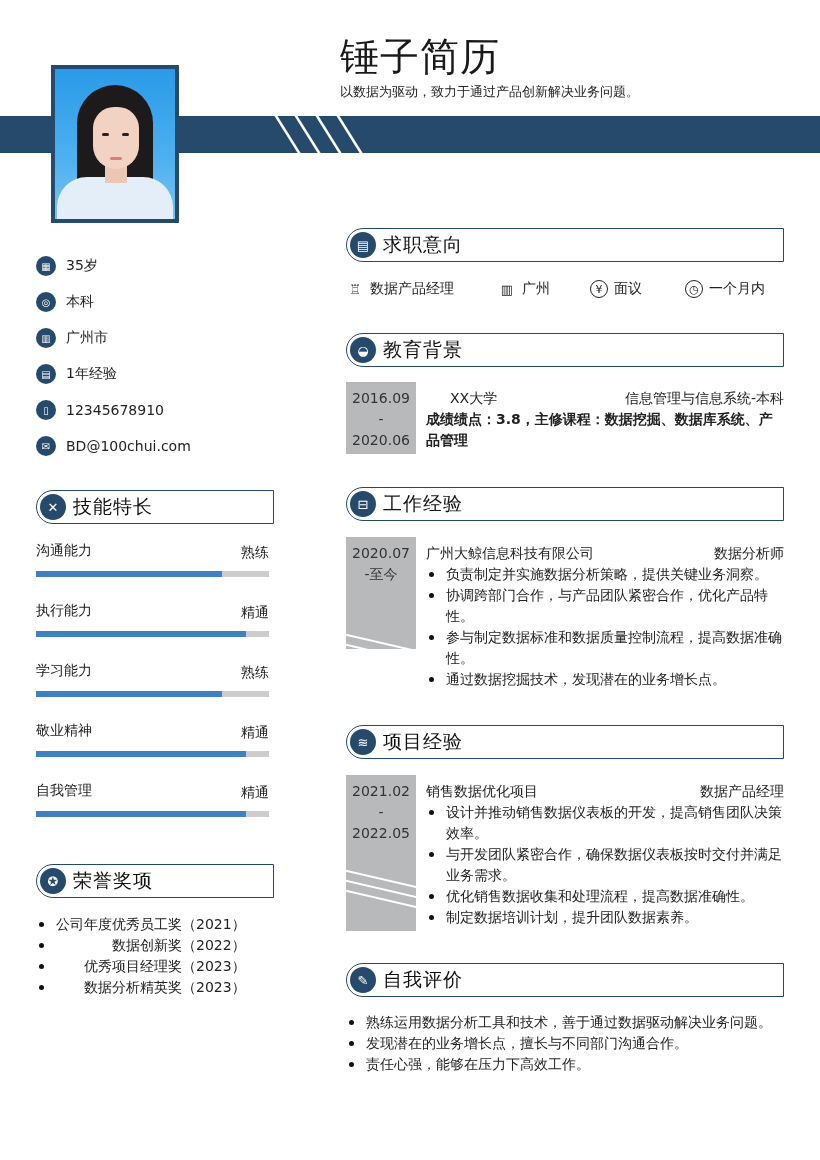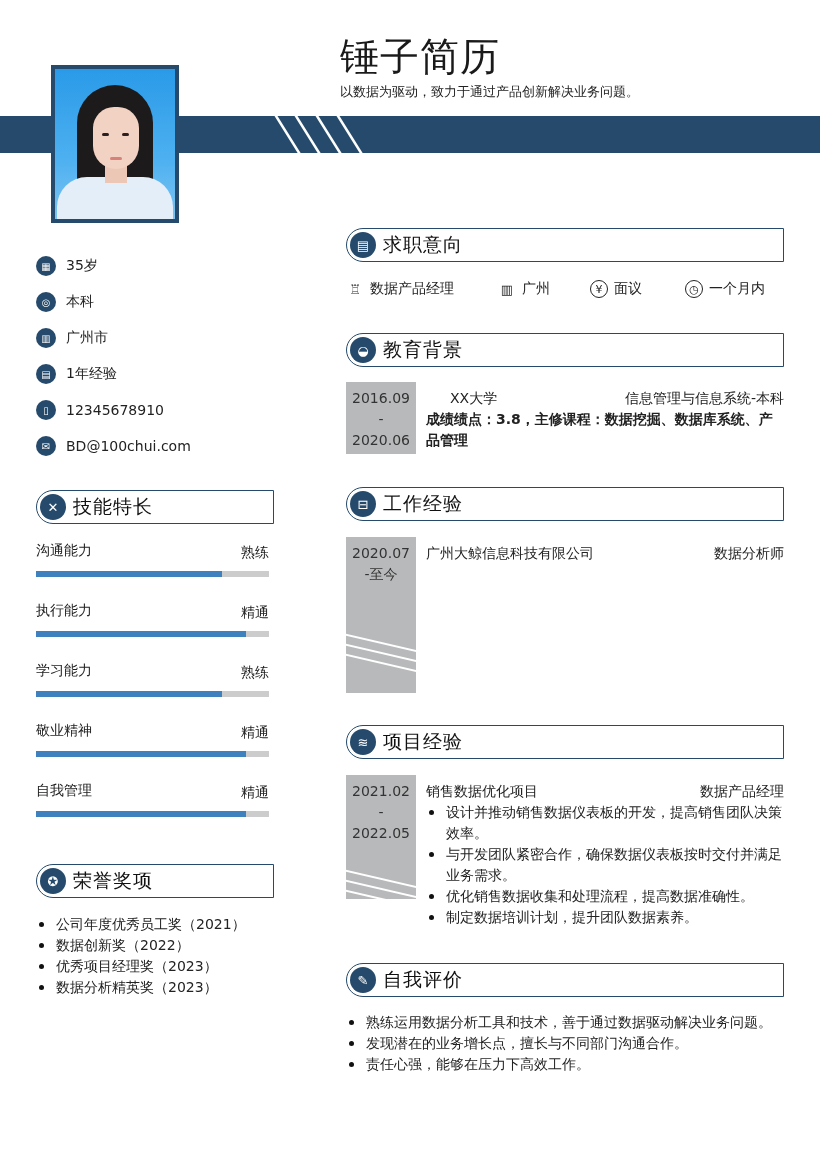--- a/index.html
+++ b/index.html
@@ -29,21 +29,21 @@
   .sec-head .badge { width: 26px; height: 26px; border-radius: 50%; background: #264a6b; color: #fff; display: flex; align-items: center; justify-content: center; font-size: 13px; margin-right: 7px; }
   .sec-head .label { font-size: 19px; font-weight: normal; color: #111; letter-spacing: 1px; }
 
   .skills { position: absolute; left: 36px; top: 540px; width: 233px; }
   .skill { height: 60px; position: relative; }
   .skill .name { position: absolute; left: 0; top: 2px; font-size: 14px; color: #222; }
   .skill .level { position: absolute; right: 0; top: 4px; font-size: 14px; color: #222; }
   .skill .bar { position: absolute; left: 0; top: 31px; width: 233px; height: 6px; background: #cccccc; }
   .skill .fill { height: 100%; background: #3f81bf; }
 
-  .honors { position: absolute; left: 36px; top: 914px; font-size: 14px; color: #222; }
+  .honors { position: absolute; left: 36px; top: 914px; font-size: 14px; color: #222; text-align: right; }
   .honors li, .bullets li { list-style: none; position: relative; padding-left: 20px; line-height: 21px; }
   .honors li::before, .bullets li::before { content: ""; position: absolute; left: 3px; top: 8px; width: 5px; height: 5px; border-radius: 50%; background: #111; }
 
   .intent { position: absolute; left: 346px; top: 280px; width: 440px; height: 24px; font-size: 14px; color: #222; }
   .intent-item { position: absolute; top: 0; display: flex; align-items: center; }
   .intent-icon { width: 18px; height: 18px; margin-right: 6px; display: flex; align-items: center; justify-content: center; font-size: 13px; color: #222; }
   .intent-icon.circle { border: 1.5px solid #222; border-radius: 50%; font-size: 11px; }
 
   .entry { position: absolute; left: 346px; width: 438px; }
   .date-box { position: absolute; left: 0; top: 0; width: 70px; background: #b8b9ba; color: #333; font-size: 14px; text-align: center; line-height: 21px; padding-top: 6px; overflow: hidden; }
@@ -201,41 +201,47 @@
     </div>
     <div class="entry-desc">成绩绩点：3.8，主修课程：数据挖掘、数据库系统、产品管理</div>
   </div>
 </div>
 
 <div class="sec-head" style="left:346px;top:487px;width:438px;">
   <span class="badge">⊟</span>
   <span class="label">工作经验</span>
 </div>
 <div class="entry" style="top:537px;height:156px;">
-  <div class="date-box" style="height:156px;">
+  <div class="date-box" style="height:112px;">
     <div>2020.07</div>
     <div>-至今</div>
     <div class="dline" style="top:106px"></div>
     <div class="dline" style="top:116px"></div>
     <div class="dline" style="top:126px"></div>
   </div>
   <div class="entry-body">
     <div class="entry-row">
       <span>广州大鲸信息科技有限公司</span>
       <span>数据分析师</span>
     </div>
+    <ul class="bullets">
+      <li>负责制定并实施数据分析策略，提供关键业务洞察。</li>
+      <li>协调跨部门合作，与产品团队紧密合作，优化产品特性。</li>
+      <li>参与制定数据标准和数据质量控制流程，提高数据准确性。</li>
+      <li>通过数据挖掘技术，发现潜在的业务增长点。</li>
+    </ul>
   </div>
 </div>
 
 <div class="sec-head" style="left:346px;top:725px;width:438px;">
   <span class="badge">≋</span>
   <span class="label">项目经验</span>
 </div>
 <div class="entry" style="top:775px;height:156px;">
-  <div class="date-box" style="height:124px;">
+  <div class="date-box" style="height:156px;">
     <div>2021.02</div>
     <div>-</div>
     <div>2022.05</div>
     <div class="dline" style="top:104px"></div>
     <div class="dline" style="top:114px"></div>
     <div class="dline" style="top:124px"></div>
   </div>
   <div class="entry-body">
     <div class="entry-row">
       <span>销售数据优化项目</span>

